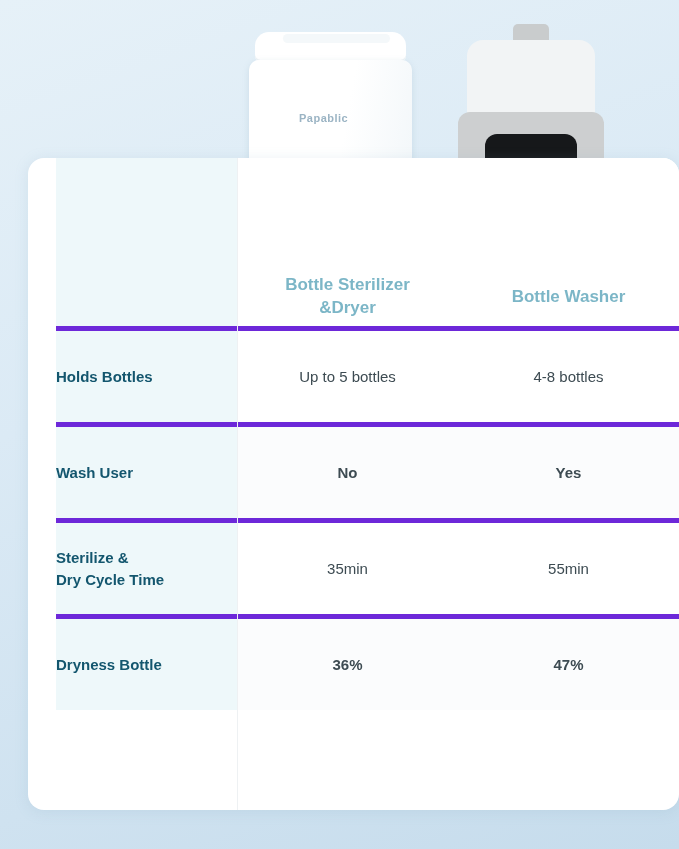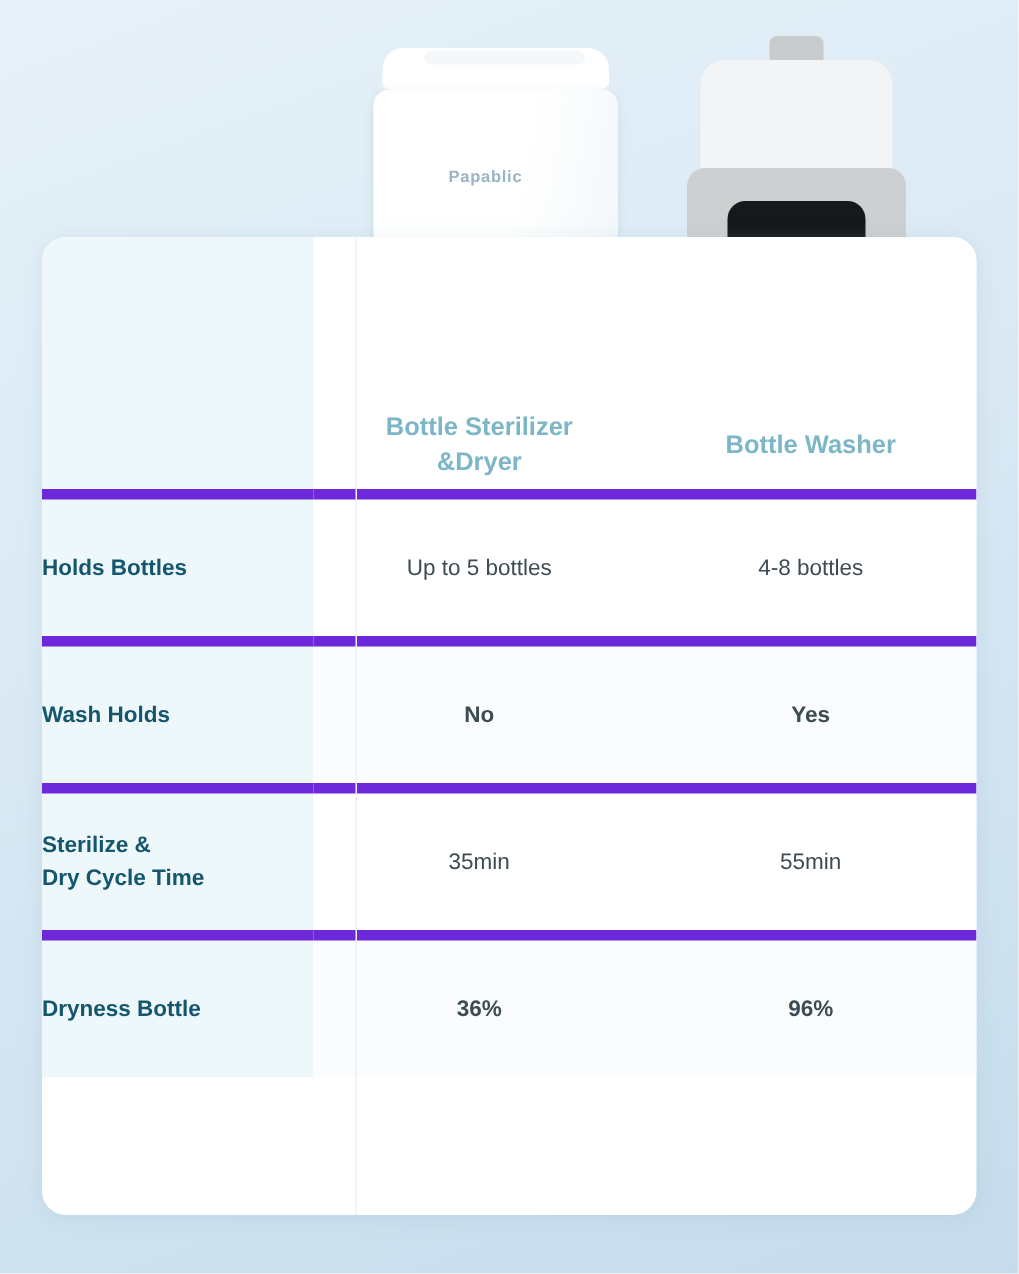--- a/index.html
+++ b/index.html
@@ -166,20 +166,21 @@
   .card {
     position: absolute;
     left: 28px;
     top: 158px;
     width: 623px;
     height: 652px;
     background: #ffffff;
     border-radius: 16px;
     box-shadow: 0 2px 14px rgba(130,165,190,0.18);
     overflow: hidden;
+    padding-left: 28px;
   }
   .table {
     width: 100%;
     border-collapse: collapse;
     table-layout: fixed;
   }
   .table td {
     vertical-align: middle;
     padding: 0;
   }
@@ -200,21 +201,21 @@
     text-align: center;
     color: #3d4b52;
     font-size: 15px;
     line-height: 1.45;
   }
   .alt-row .value-cell {
     background: #fbfcfd;
     font-weight: bold;
   }
   .row-sep td {
-    border-top: 7px solid #6d28d9;
+    border-top: 5px solid #6d28d9;
   }
   .head-row .label-cell,
   .head-row .value-cell {
     height: 168px;
   }
   .head-title {
     color: #7cb6c7;
     font-weight: bold;
     font-size: 17px;
     line-height: 1.35;
@@ -290,21 +291,21 @@
         <td class="value-cell">
           <div>Up to 5 bottles</div>
         </td>
         <td class="value-cell">
           <div>4-8 bottles</div>
         </td>
       </tr>
 
       <tr class="body-row row-sep alt-row">
         <td class="label-cell">
-          <div>Wash Holds</div>
+          <div>Wash User</div>
         </td>
         <td class="value-cell">
           <div>No</div>
         </td>
         <td class="value-cell">
           <div>Yes</div>
         </td>
       </tr>
 
       <tr class="body-row row-sep">
@@ -321,19 +322,19 @@
       </tr>
 
       <tr class="body-row row-sep alt-row">
         <td class="label-cell">
           <div>Dryness Bottle</div>
         </td>
         <td class="value-cell">
           <div>36%</div>
         </td>
         <td class="value-cell">
-          <div>96%</div>
+          <div>47%</div>
         </td>
       </tr>
 
     </tbody>
   </table>
 </div>
 
 </body></html>

